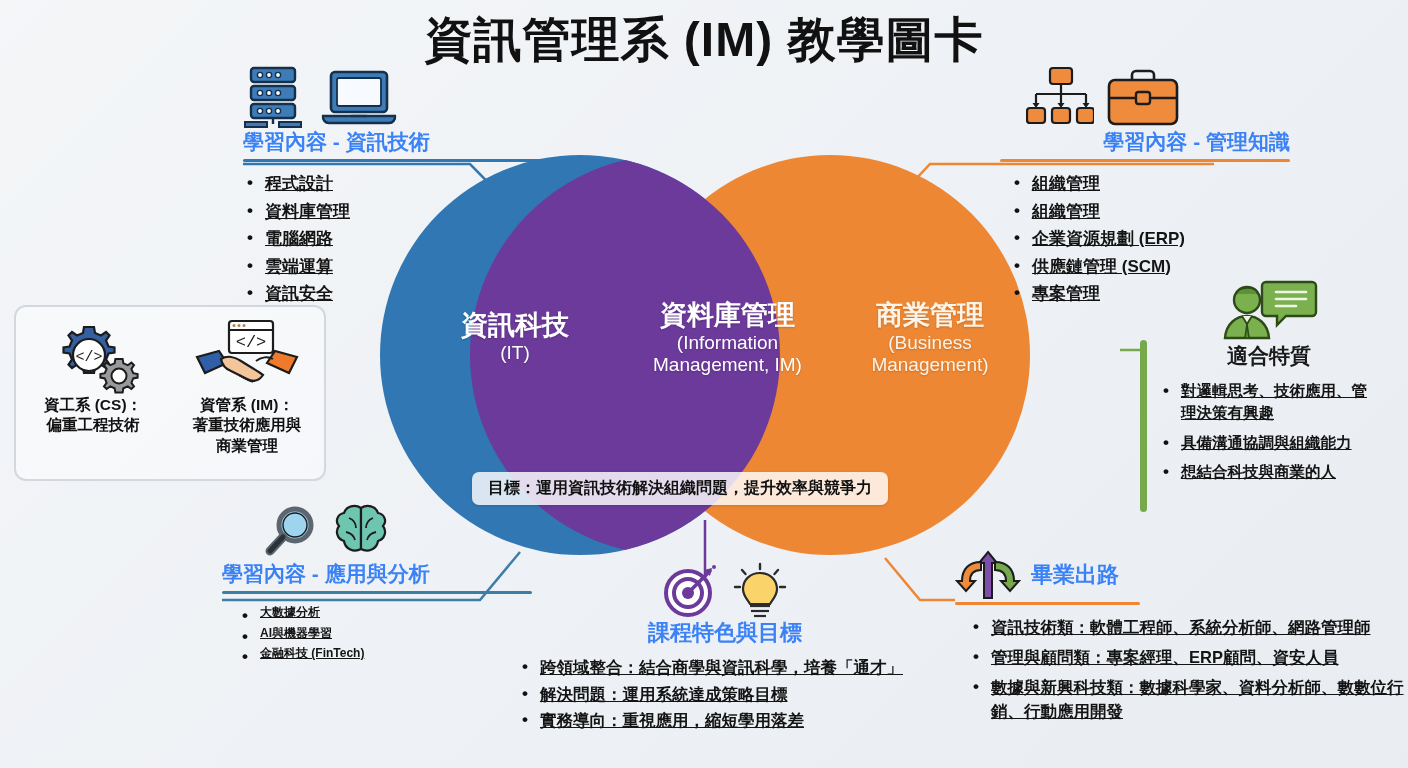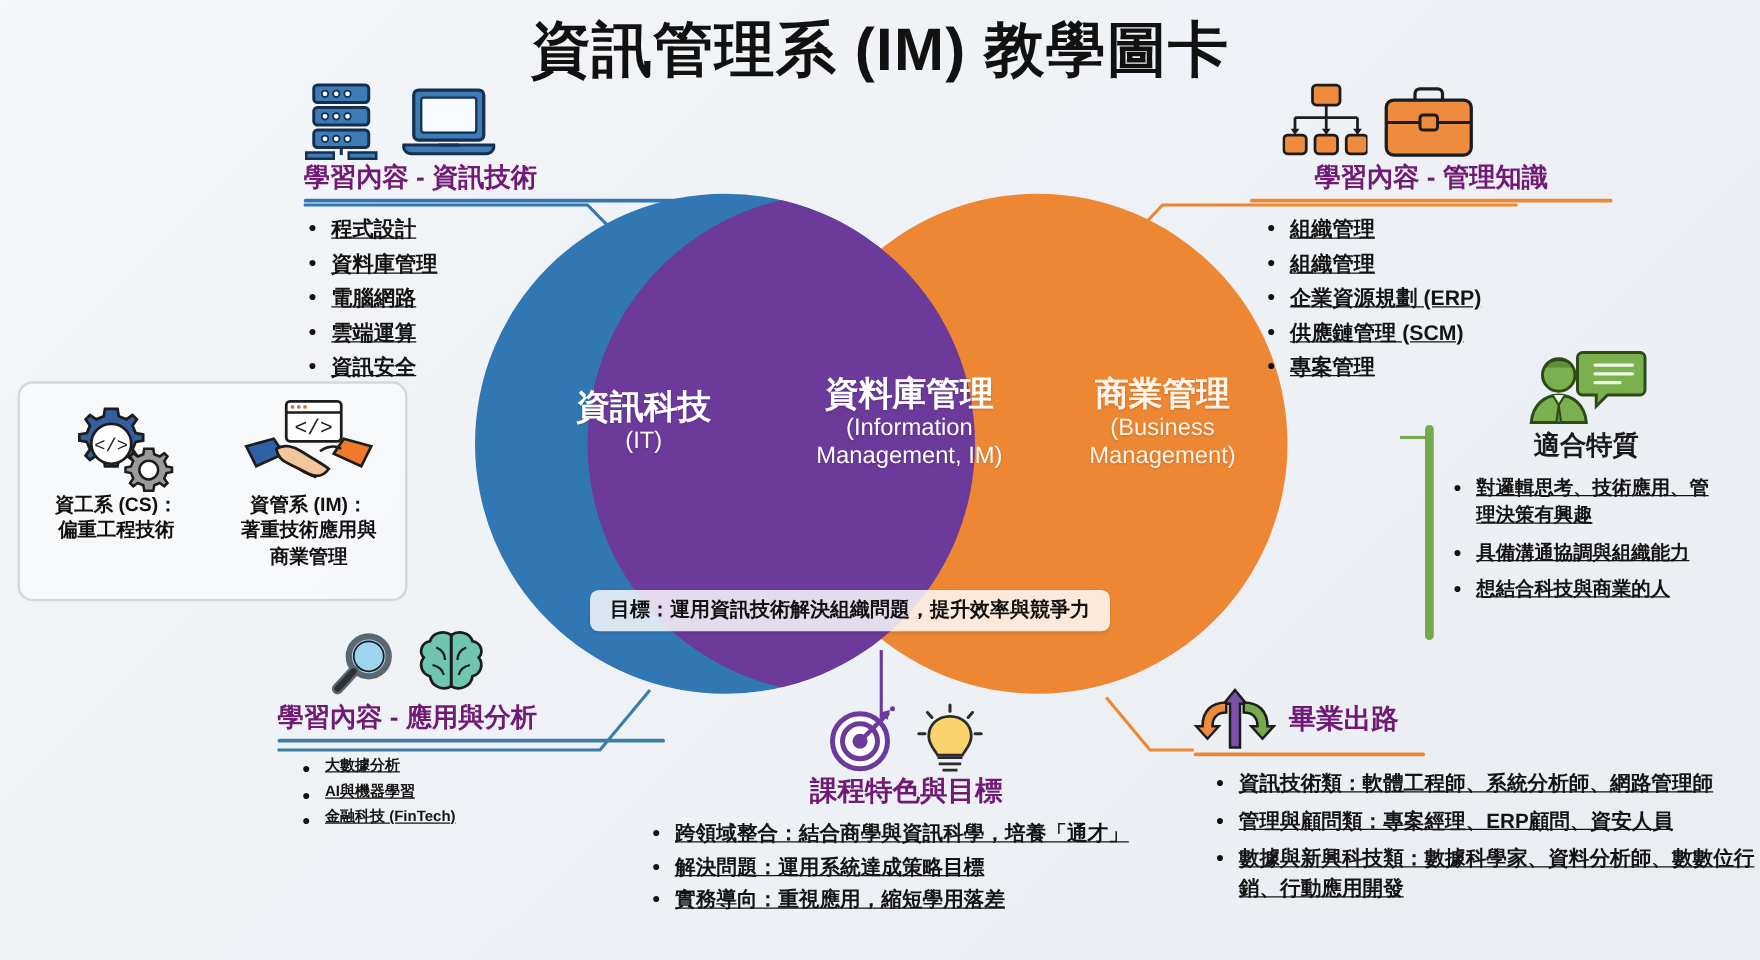--- a/index.html
+++ b/index.html
@@ -57,38 +57,38 @@
     border-radius: 7px;
     padding: 6px 16px;
     font-size: 16px; font-weight: 700; color: #111;
     white-space: nowrap;
     box-shadow: 0 1px 3px rgba(0,0,0,.12);
   }
 
   
   .sec { position: absolute; }
   .sec-head {
-    font-size: 21px; font-weight: 700; color: #701a75; white-space: nowrap;
+    font-size: 21px; font-weight: 700; color: #3b82f6; white-space: nowrap;
   }
   .sec-rule { height: 3px; margin-top: 3px; border-radius: 2px; }
   .sec ul { list-style: none; margin-top: 8px; }
   .sec li {
     position: relative; padding-left: 22px; font-size: 16.5px;
     line-height: 1.55; color: #141414; font-weight: 600; text-decoration: underline;
   }
   .sec li::before {
     content: "•"; position: absolute; left: 4px; top: -1px; font-size: 17px; color: #111;
   }
 
   .icon-row { display: flex; align-items: flex-end; gap: 12px; height: 76px; }
 
   
   .sec-it   { left: 243px;  top: 52px;  width: 300px; }
   .sec-mg   { left: 1000px; top: 52px;  width: 330px; text-align: left; }
-  .sec-mg .sec-head { text-align: center; width: 290px; }
+  .sec-mg .sec-head { text-align: right; width: 290px; }
   .sec-an   { left: 222px;  top: 502px; width: 310px; }
   .sec-fit  { left: 1140px; top: 278px; width: 239px; }
   .sec-core { left: 500px;  top: 560px; width: 450px; text-align: center; }
   .sec-car  { left: 955px;  top: 550px; width: 455px; }
 
   
   .conn { position: absolute; pointer-events: none; }
 
   
   .compare {

